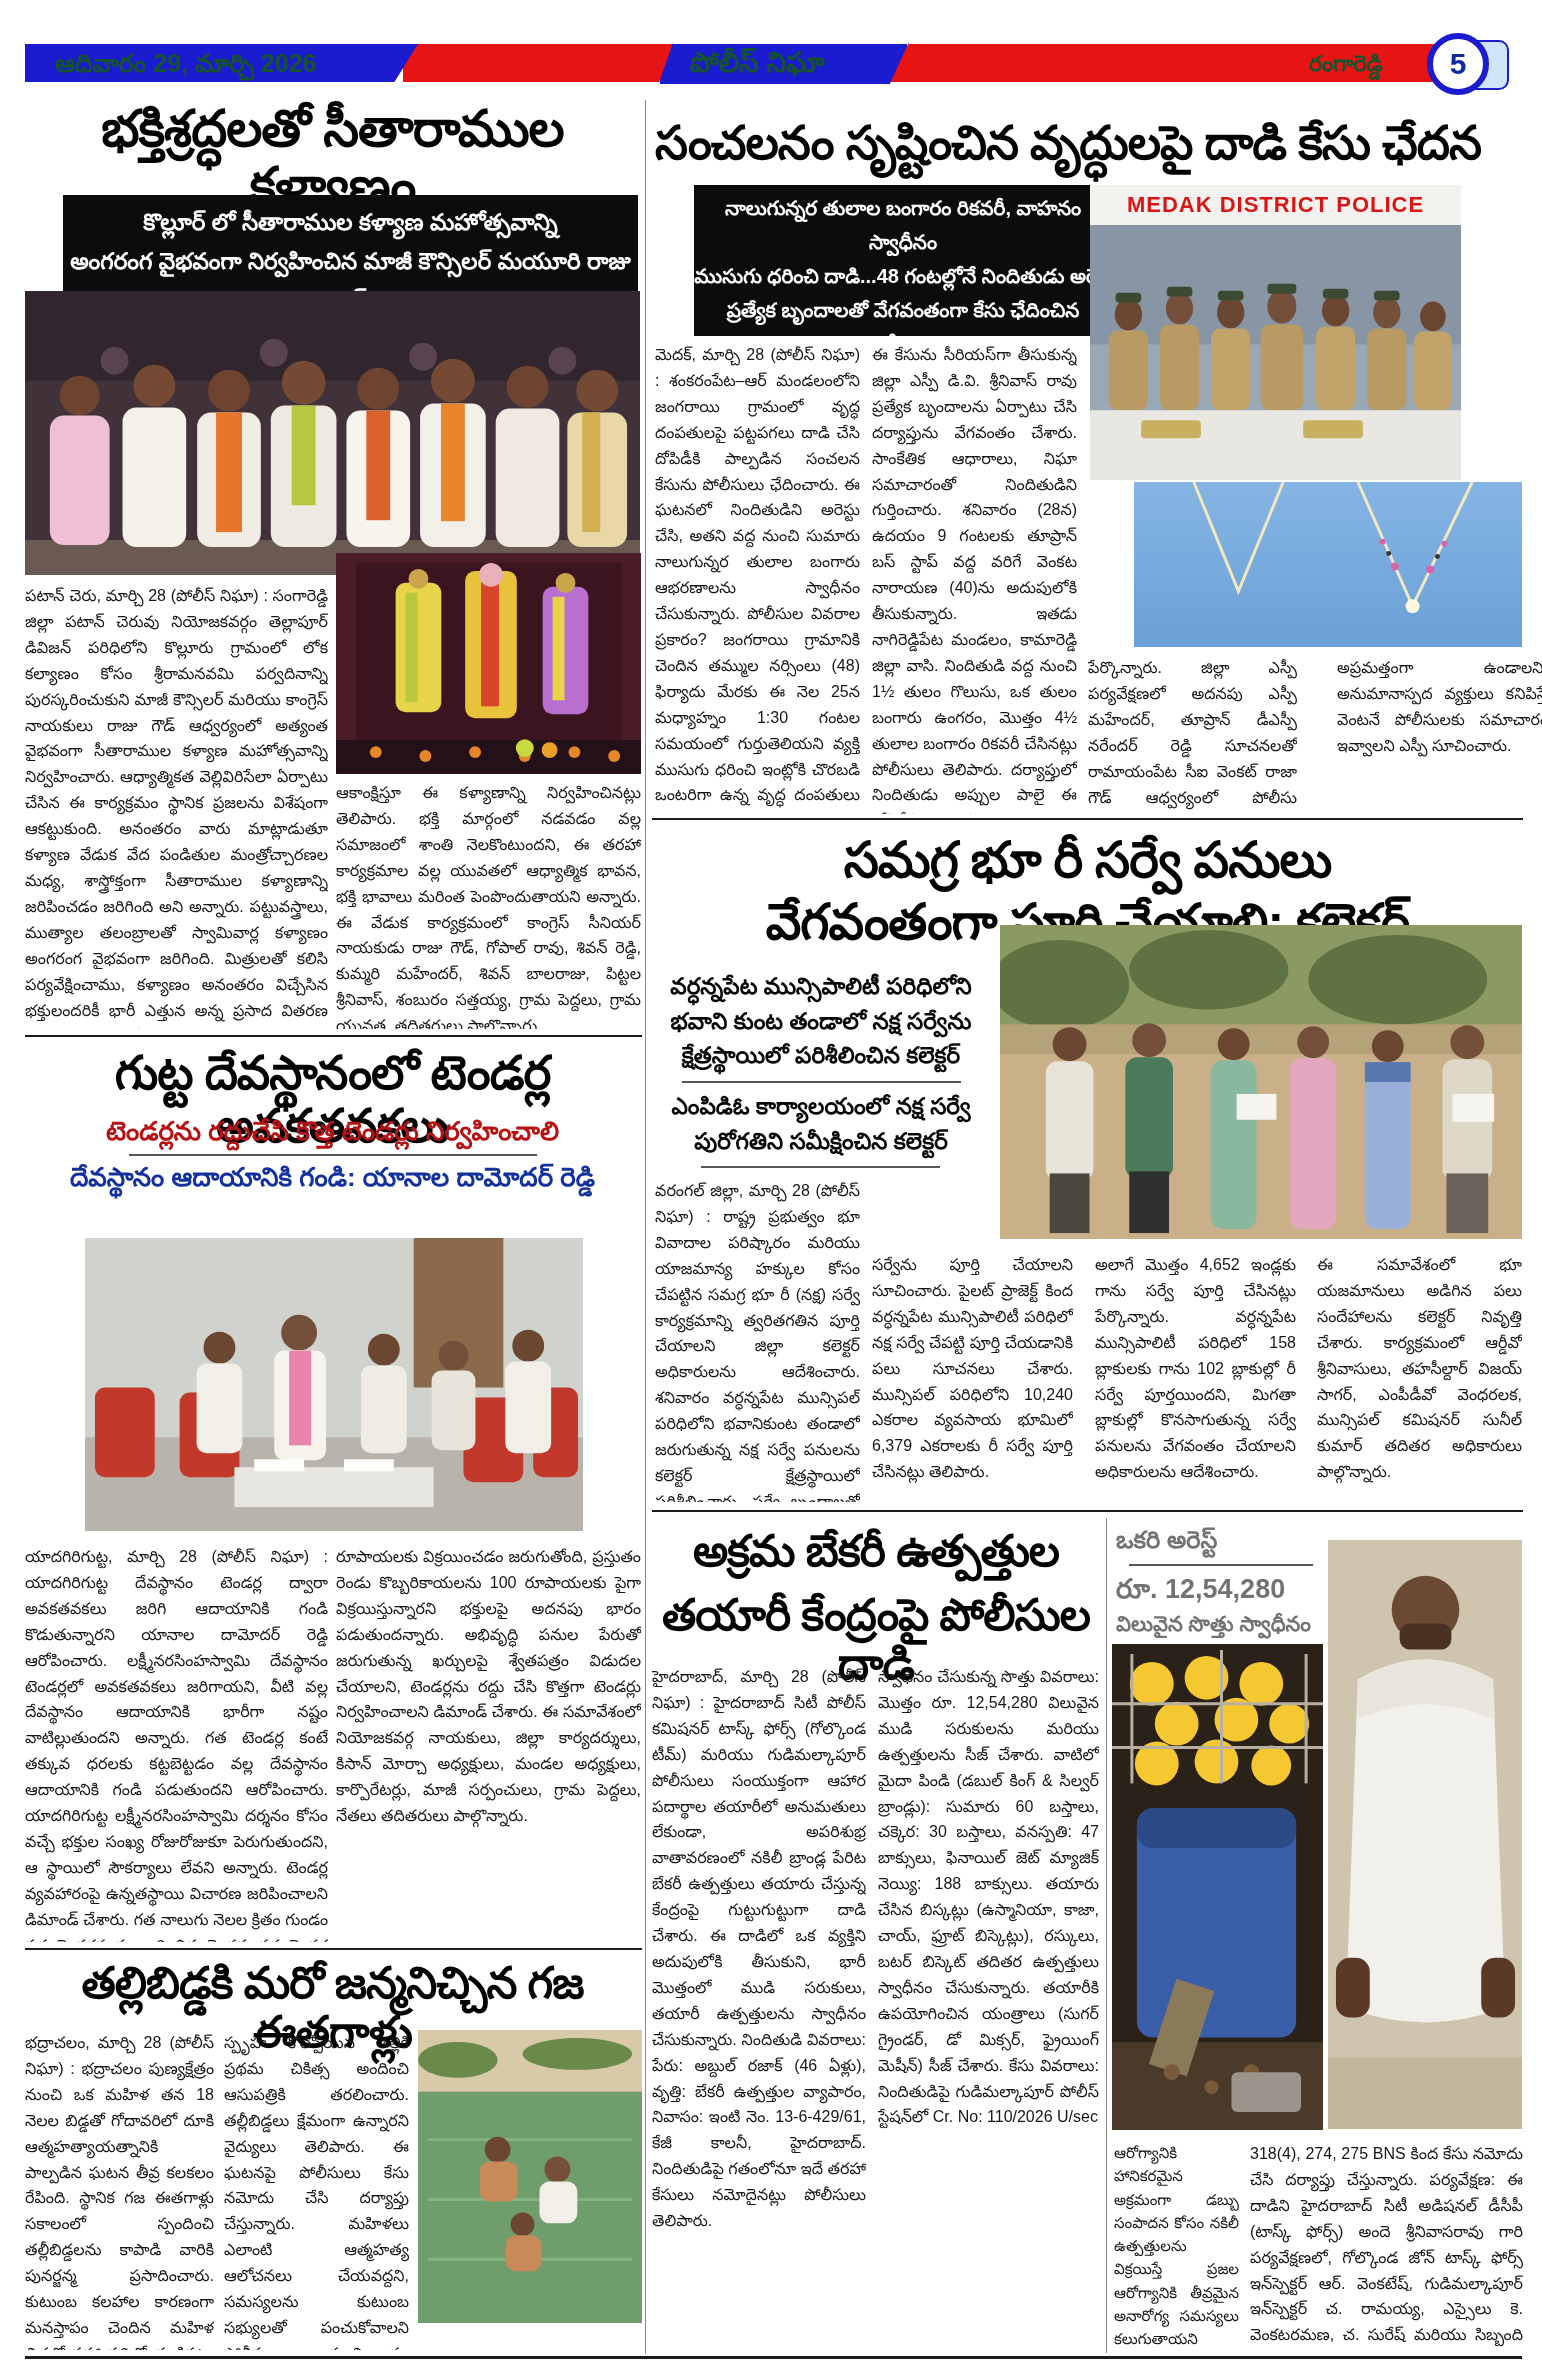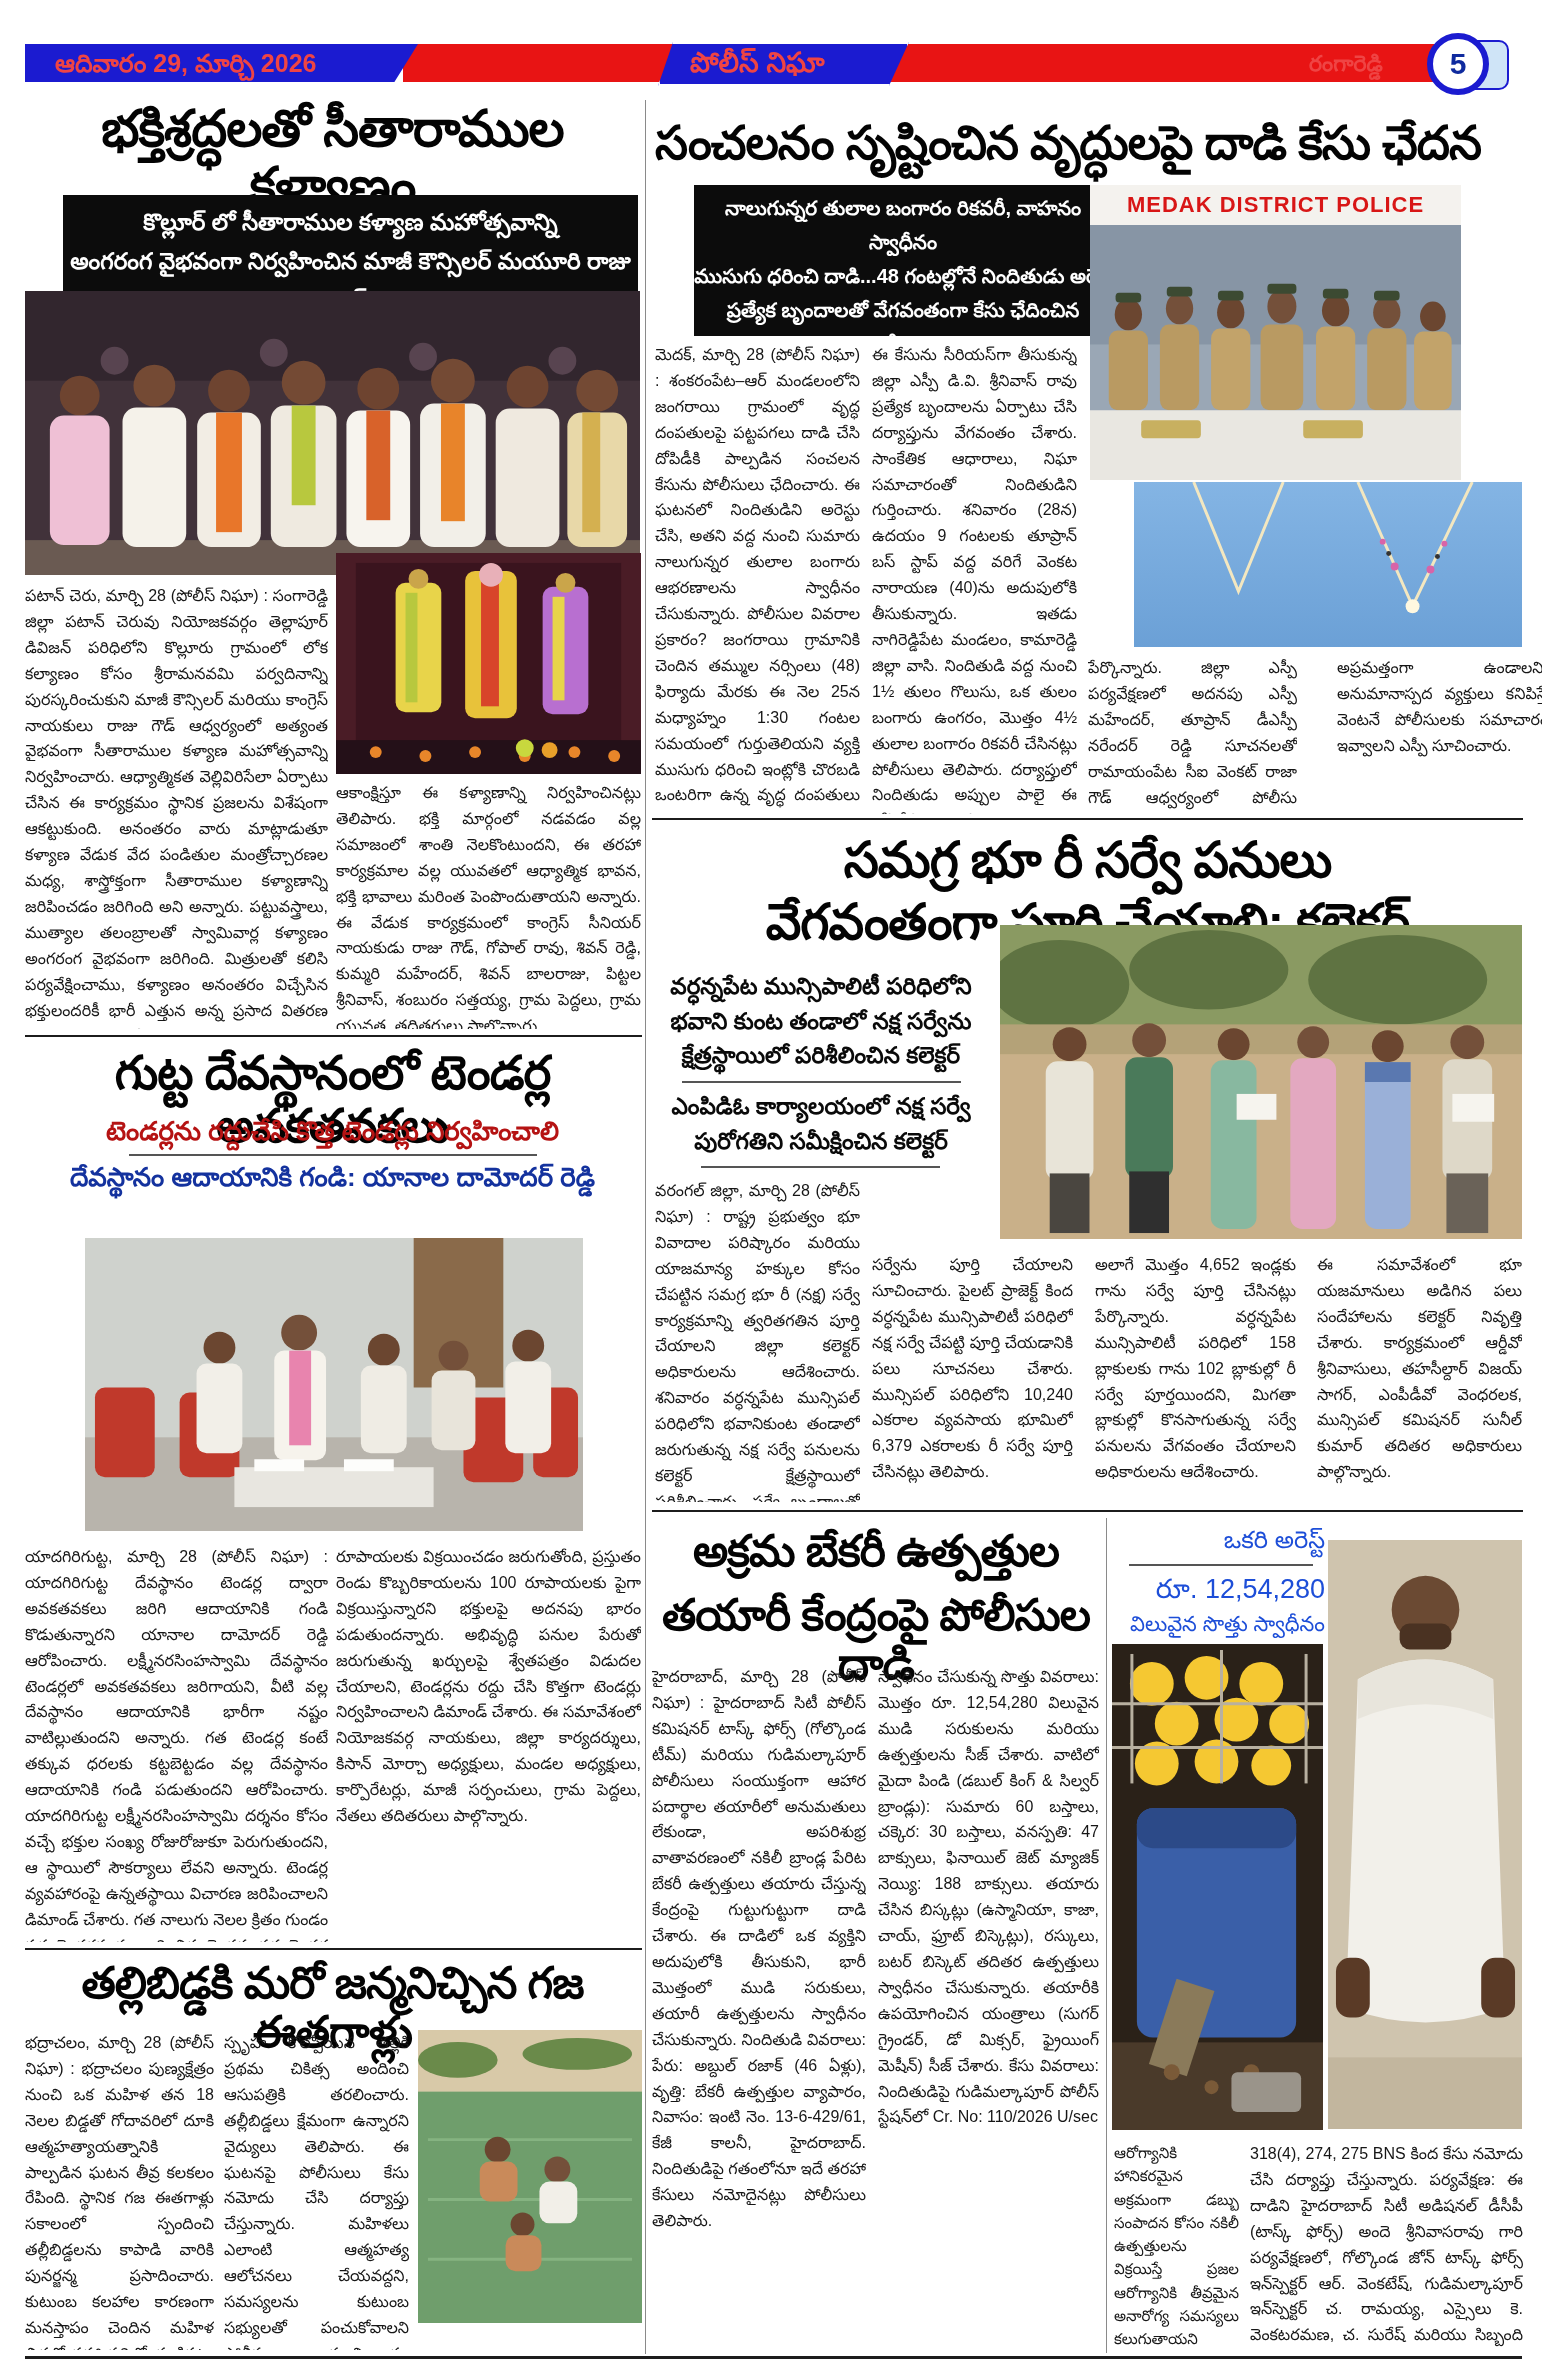--- a/index.html
+++ b/index.html
@@ -3,37 +3,37 @@
 <meta charset="utf-8">
 <style>
   html,body{margin:0;padding:0;background:#bfbfbf;}
   .page{position:relative;width:1542px;height:2379px;background:#ffffff;margin:0 auto;
         font-family:"Liberation Sans","DejaVu Sans",sans-serif;overflow:hidden;}
   .ab{position:absolute;}
   
   .mast-red{background:#e81414;border-radius:0 10px 10px 0;}
   .mast-blue-left{background:#1b1bd0;clip-path:polygon(0 0,100% 0,94% 100%,0 100%);}
   .mast-blue-mid{background:#1b1bd0;clip-path:polygon(6% 0,100% 0,92% 100%,0 100%);border:2px solid #fff;}
-  .mast-txt{color:#ef4444;font-weight:800;}
+  .mast-txt{color:#14532d;font-weight:800;}
   .badge{width:50px;height:50px;border-radius:50%;background:#fff;border:6px solid #1b1bd0;
          color:#0f2a9e;font-weight:800;font-size:30px;display:flex;align-items:center;justify-content:center;}
   .badge-bg{background:#cfe4f7;border:2px solid #1b1bd0;border-radius:10px;}
   
   .hl{font-weight:800;color:#030303;letter-spacing:-1px;line-height:1.12;}
   .center{text-align:center;}
   .banner{background:#0c0c0c;color:#ffffff;text-align:center;font-weight:600;}
   .body{font-size:16px;line-height:1.62;text-align:justify;color:#161616;overflow:hidden;}
   .small{font-size:15px;line-height:1.55;}
   .rule{background:#1c1c1c;}
   .thin{background:#555;}
   .vrule{background:#8a8a8a;width:1px;}
   .subred{color:#b51313;font-weight:800;}
   .subblue{color:#14329e;font-weight:800;}
   .bullet{font-weight:700;color:#0a0a0a;text-align:center;line-height:1.5;}
-  .sidehead{color:#1d4ed8;font-weight:400;text-align:right;}
+  .sidehead{color:#737373;font-weight:700;text-align:left;}
   
   .ph{overflow:hidden;}
   .pol-banner{position:absolute;left:0;top:0;width:100%;height:40px;background:#f4f2ee;
               color:#d81616;font-weight:800;font-size:22px;text-align:center;line-height:40px;letter-spacing:1px;}
 </style>
 </head>
 <body>
 
 <div class="page">
 

